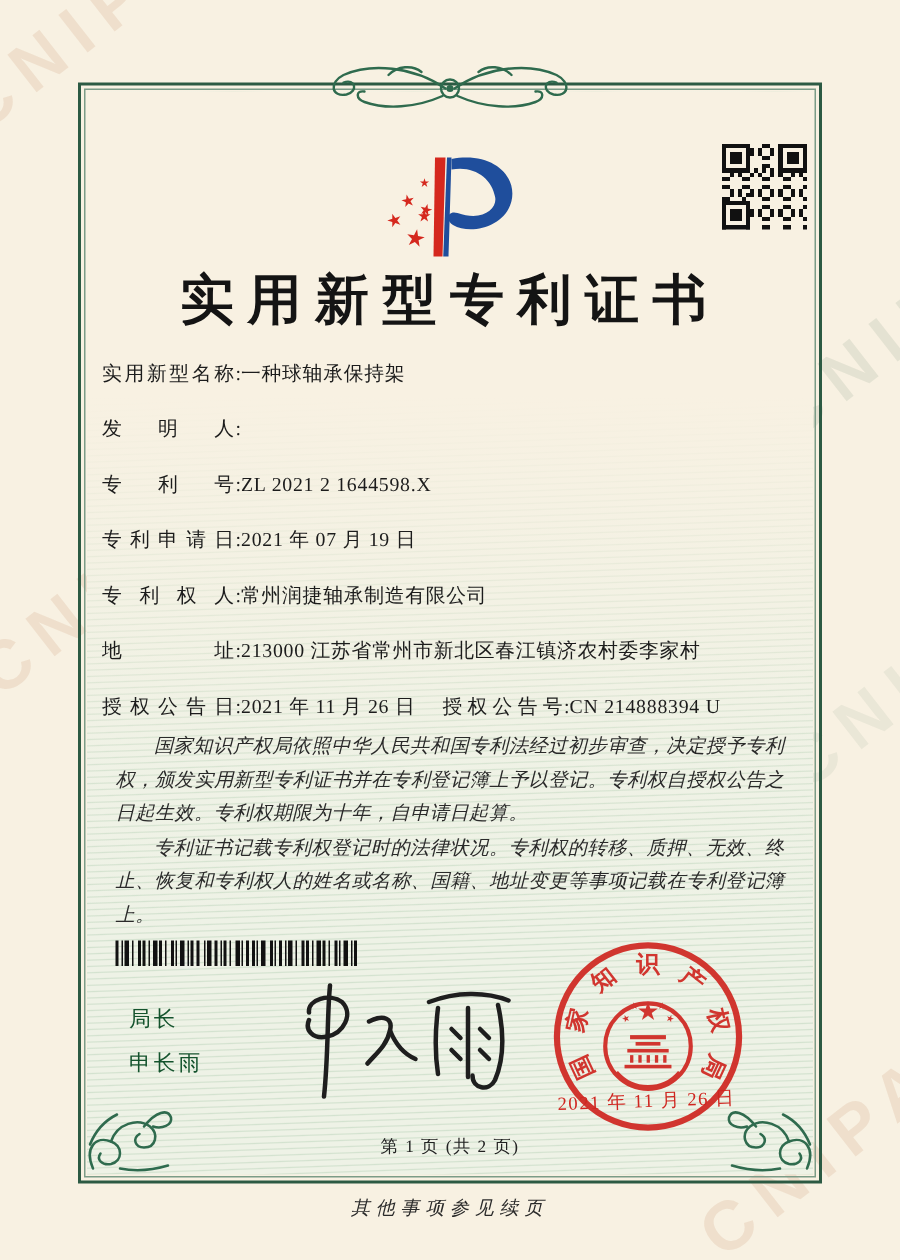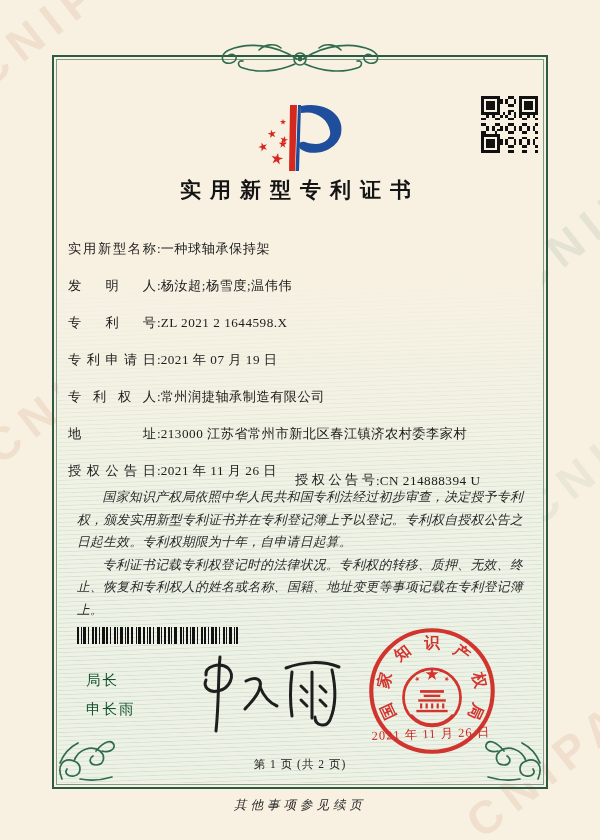--- a/index.html
+++ b/index.html
@@ -39,32 +39,32 @@
 
   .cert-no {
     position:absolute; left:76px; top:87px; font-size:13.5px; color:#1d1d1d;
     letter-spacing:1.5px;
   }
   .logo { position:absolute; left:252px; top:93px; }
   .qr { position:absolute; left:481px; top:96px; width:57px; height:57px; }
 
   .title {
     position:absolute; left:0; top:176px; width:100%; text-align:center;
-    font-size:21px; font-weight:bold; color:#141414; letter-spacing:9px;
+    font-size:36px; font-weight:bold; color:#141414; letter-spacing:9px;
   }
 
   .fields { position:absolute; left:68px; top:230px; width:448px; }
   .frow { height:37px; display:flex; align-items:center; font-size:13.2px; color:#1c1c1c; position:relative; }
   .lab {
     display:inline-block; width:88px; white-space:nowrap;
     text-align:justify; text-align-last:justify;
   }
   .colon { margin-left:1px; }
   .val { margin-left:0; letter-spacing:0.5px; white-space:nowrap; }
-  .pair2 { position:absolute; left:227px; top:0; height:37px; display:flex; align-items:flex-end; }
+  .pair2 { position:absolute; left:227px; top:0; height:37px; display:flex; align-items:center; }
   .pair2 .lab { width:80px; }
 
   .body-text { position:absolute; left:77px; top:486px; width:446px; }
   .body-text p {
     font-size:12.8px; line-height:22.6px; color:#2a2a2a;
     font-style:italic; text-indent:2em; text-align:justify; letter-spacing:0.3px;
   }
 
   .barcode { position:absolute; left:77px; top:627px; width:163px; height:17px; display:flex; align-items:stretch; }
   .barcode b { display:block; background:#111; }
@@ -276,21 +276,20 @@
 
     <div class="fields">
       <div class="frow">
         <span class="lab">实用新型名称</span>
           <span class="colon">:</span>
         <span class="val">一种球轴承保持架</span>
       </div>
       <div class="frow">
         <span class="lab">发　明　人</span>
           <span class="colon">:</span>
-        <span class="val">杨汝超;杨雪度;温伟伟</span>
       </div>
       <div class="frow">
         <span class="lab">专　利　号</span>
           <span class="colon">:</span>
         <span class="val">ZL 2021 2 1644598.X</span>
       </div>
       <div class="frow">
         <span class="lab">专利申请日</span>
           <span class="colon">:</span>
         <span class="val">2021 年 07 月 19 日</span>

